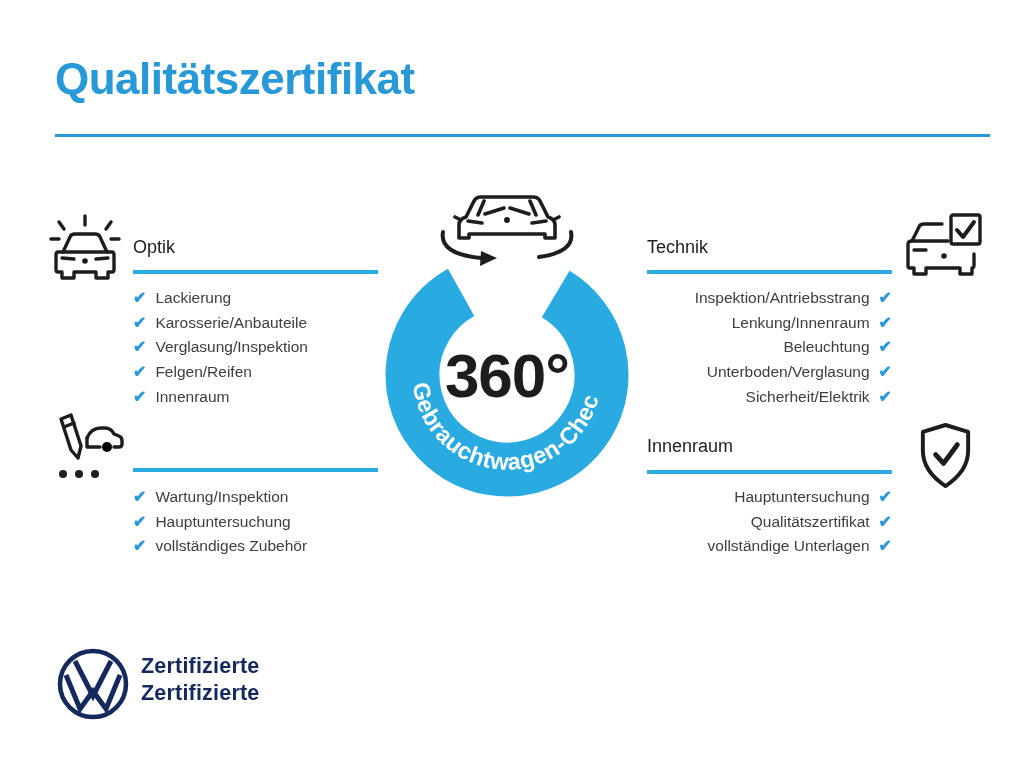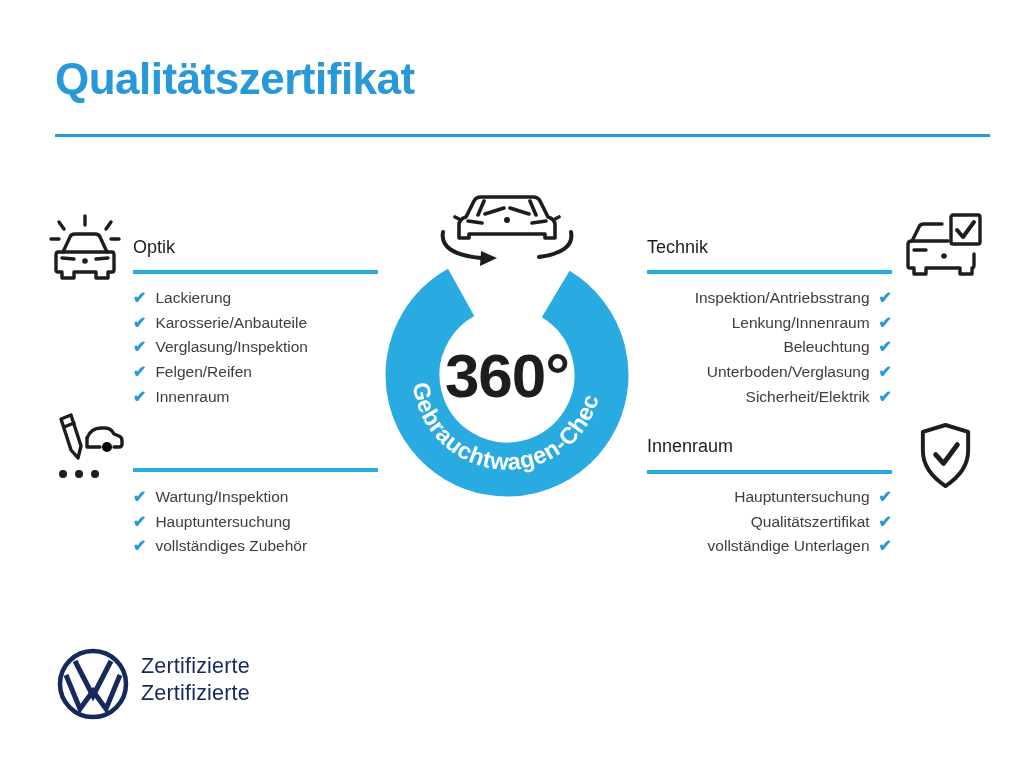--- a/index.html
+++ b/index.html
@@ -32,21 +32,21 @@
   .icon path,.icon rect{stroke:currentColor;fill:none;stroke-linecap:round;stroke-linejoin:round;}
   .icon .fill{fill:currentColor;stroke:none;}
   .badge{position:absolute;left:360px;top:180px;}
   .badge .ring{stroke:var(--ring-blue);fill:none;}
   .badge .deg{fill:var(--ink);font-family:"Liberation Sans",sans-serif;font-size:62px;font-weight:bold;letter-spacing:-1px;}
   .badge .curve{fill:#ffffff;font-family:"Liberation Sans",sans-serif;font-size:23.5px;font-weight:bold;letter-spacing:0.5px;}
   .badge .car path{stroke:var(--ink);fill:none;stroke-linecap:round;stroke-linejoin:round;}
   .badge .car .fill{fill:var(--ink);stroke:none;}
   .vwlogo{position:absolute;left:56px;top:647px;color:var(--navy);}
   .vwlogo circle,.vwlogo path{stroke:currentColor;fill:none;}
-  .wordmark{position:absolute;left:141px;top:653px;font-size:21.5px;font-weight:normal;color:var(--navy);line-height:27px;letter-spacing:0.2px;}
+  .wordmark{position:absolute;left:141px;top:653px;font-size:21.5px;font-weight:bold;color:var(--navy);line-height:27px;letter-spacing:0.2px;}
 </style>
 </head>
 <body>
 
 <div class="canvas">
 
   <h1 class="page-title">Qualitätszertifikat</h1>
   <div class="title-rule"></div>
 
   <svg class="icon" style="left:44px;top:210px" width="82" height="82" viewBox="0 0 82 82" stroke-width="3.4">

